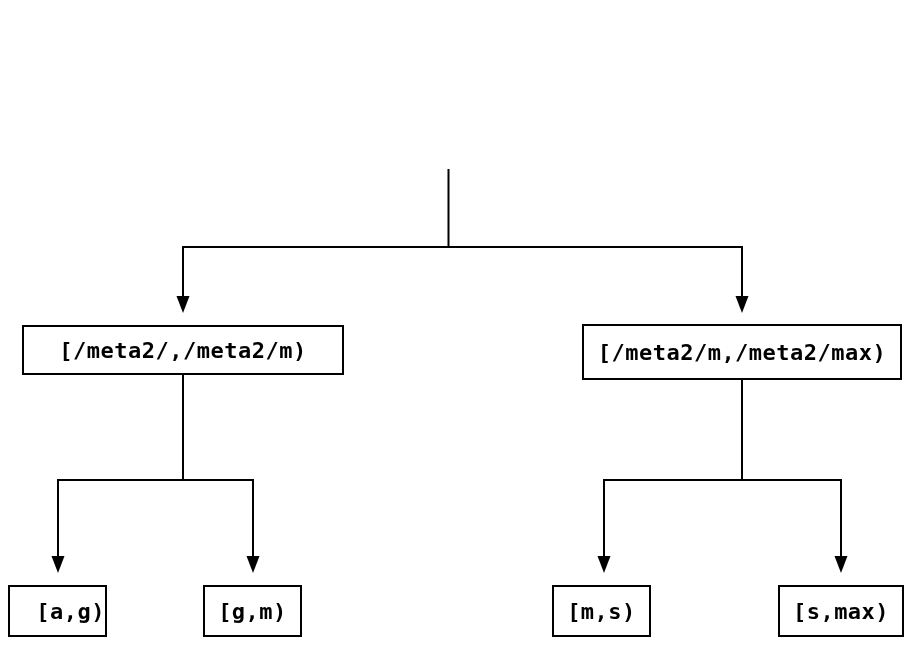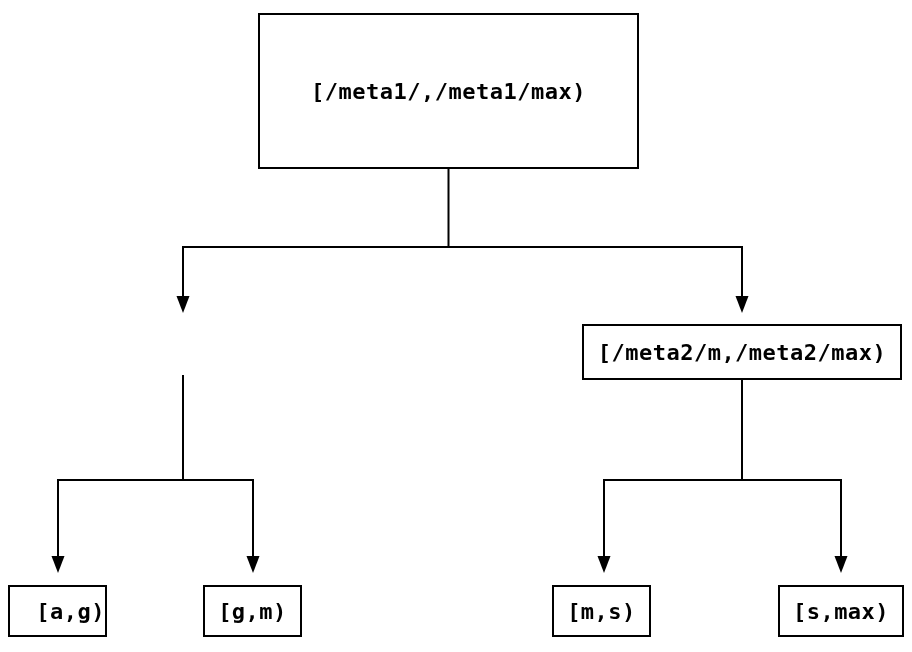--- a/index.html
+++ b/index.html
@@ -61,24 +61,24 @@
 
     <path d="M183 375 V480 M57 480 H254 M58 479 V557 M253 479 V557"></path>
     <polygon points="51.5,556 64.5,556 58,573"></polygon>
     <polygon points="246.5,556 259.5,556 253,573"></polygon>
 
     <path d="M742 375 V480 M603 480 H842 M604 479 V557 M841 479 V557"></path>
     <polygon points="597.5,556 610.5,556 604,573"></polygon>
     <polygon points="834.5,556 847.5,556 841,573"></polygon>
   </svg>
 
-  <div class="node" id="node-root">
-    <span>[/meta1/,/meta1/max)</span>
+
+  <div class="node" id="node-left-child">
+    <span>[/meta2/,/meta2/m)</span>
   </div>
-
 
   <div class="node" id="node-right-child">
     <span>[/meta2/m,/meta2/max)</span>
   </div>
 
   <div class="node" id="node-leaf-ag">
     <span>[a,g)</span>
   </div>
 
   <div class="node" id="node-leaf-gm">

